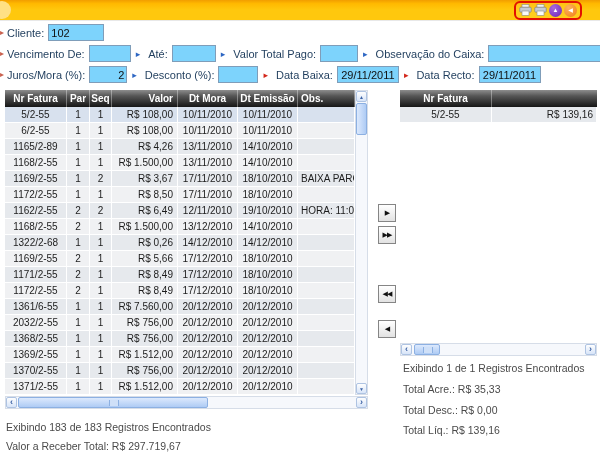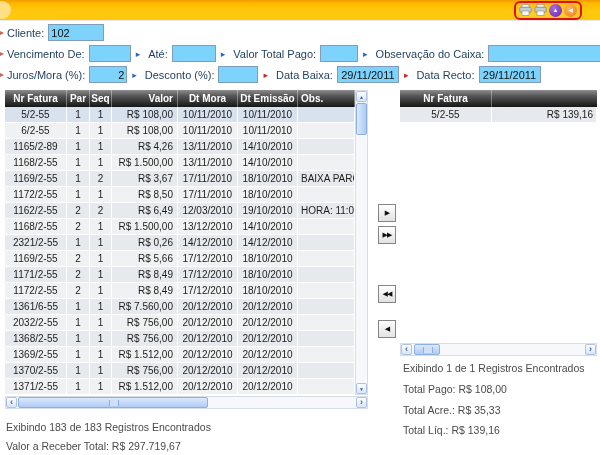--- a/index.html
+++ b/index.html
@@ -226,37 +226,37 @@
             <div class="c c4">17/11/2010</div>
             <div class="c c5">18/10/2010</div>
             <div class="c c6"></div>
           </div>
 
           <div class="trow">
             <div class="c c0">1162/2-55</div>
             <div class="c c1">2</div>
             <div class="c c2">2</div>
             <div class="c c3">R$ 6,49</div>
-            <div class="c c4">12/03/2010</div>
+            <div class="c c4">12/11/2010</div>
             <div class="c c5">19/10/2010</div>
             <div class="c c6">HORA: 11:06:5</div>
           </div>
 
           <div class="trow alt">
             <div class="c c0">1168/2-55</div>
             <div class="c c1">2</div>
             <div class="c c2">1</div>
             <div class="c c3">R$ 1.500,00</div>
             <div class="c c4">13/12/2010</div>
             <div class="c c5">14/10/2010</div>
             <div class="c c6"></div>
           </div>
 
           <div class="trow">
-            <div class="c c0">2321/2-55</div>
+            <div class="c c0">1322/2-68</div>
             <div class="c c1">1</div>
             <div class="c c2">1</div>
             <div class="c c3">R$ 0,26</div>
             <div class="c c4">14/12/2010</div>
             <div class="c c5">14/12/2010</div>
             <div class="c c6"></div>
           </div>
 
           <div class="trow alt">
             <div class="c c0">1169/2-55</div>
@@ -381,24 +381,24 @@
 
   <div class="scroll hscroll hr">
     <div class="sarrow h left">‹</div>
     <div class="thumb h"></div>
     <div class="sarrow h right">›</div>
   </div>
 
   <div class="status" style="left:403px;top:362px;">Exibindo 1 de 1 Registros Encontrados</div>
   <div class="totals">
 
-      <div class="total-line">Total Pago: R$ 108,00</div>
 
       <div class="total-line alt">Total Acre.: R$ 35,33</div>
 
+      <div class="total-line">Total Desc.: R$ 0,00</div>
 
       <div class="total-line alt">Total Líq.: R$ 139,16</div>
     </div>
 
   <div class="status" style="left:6px;top:421px;">Exibindo 183 de 183 Registros Encontrados</div>
   <div class="status" style="left:6px;top:440px;">Valor a Receber Total: R$ 297.719,67</div>
 
 </div>
 
 </body></html>

